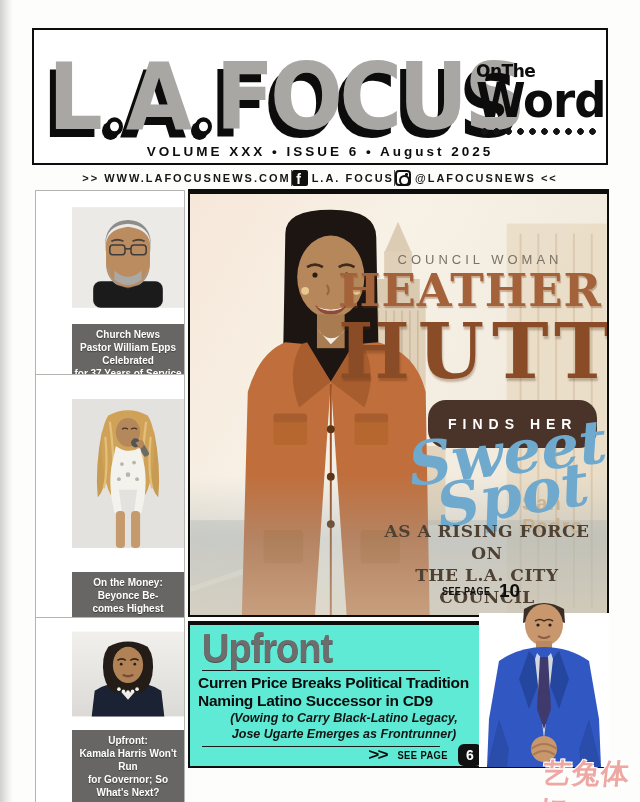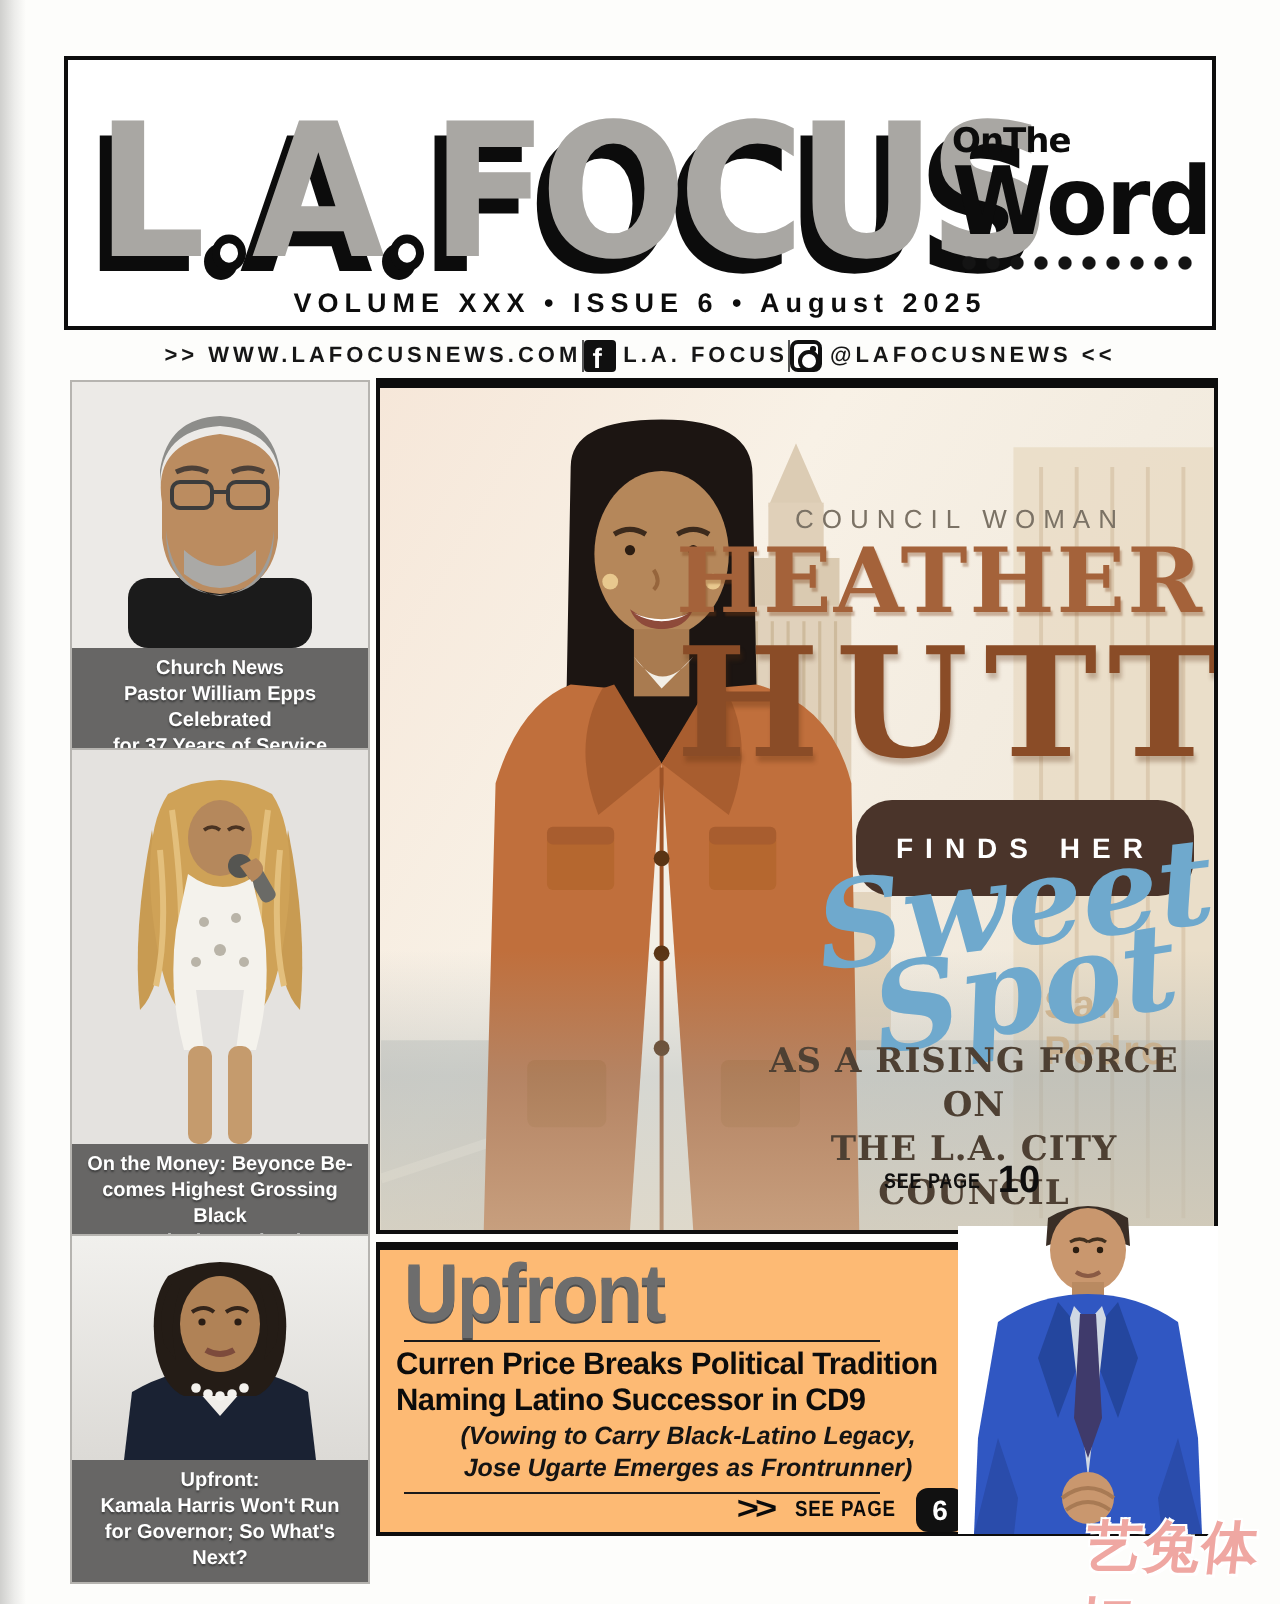--- a/index.html
+++ b/index.html
@@ -55,21 +55,21 @@
     font-weight:bold; font-size:14px; line-height:1; border-radius:2px; }
   .ig-icon { width:16px; height:16px; border:2px solid #101010; border-radius:4px;
     position:relative; background:#fff; }
   .ig-icon::before { content:""; position:absolute; left:2.5px; top:2.5px; width:7px; height:7px;
     border:2px solid #101010; border-radius:50%; }
   .ig-icon::after { content:""; position:absolute; right:1px; top:1px; width:2.5px; height:2.5px;
     background:#101010; border-radius:50%; }
 
   
   .sidebar { position:absolute; left:35px; top:190px; width:150px; }
-  .side-item { position:absolute; left:0; width:150px; border:1px solid #b6b4b0; background:#fff; }
+  .side-item { position:absolute; left:0; width:150px; border:1px solid #b6b4b0; background:#fff;padding-left:36px; }
   .side-item svg { display:block; width:100%; }
   .side-caption {
     background:#676665; color:#fff; text-align:center;
     font-weight:bold; font-size:10px; line-height:1.3; padding:4px 2px 5px;
     text-shadow:0 1px 1px #3c3c3c;
   }
   .item-pastor  { top:0px; }
   .item-beyonce { top:184px; }
   .item-kamala  { top:427px; }
 
@@ -105,21 +105,21 @@
   .cover-seepage .sp-label { font-weight:bold; font-size:10.5px; letter-spacing:0.5px; transform:scaleX(0.85); transform-origin:left; }
   .cover-seepage .sp-num { font-weight:bold; font-size:19px; margin-left:-4px; }
   .san-pedro { position:absolute; left:332px; top:298px; z-index:2;
     font-weight:bold; font-size:20px; color:#c9ac85; opacity:0.8; letter-spacing:1px; }
   .street-blur { position:absolute; left:0; bottom:0; width:100%; height:140px; z-index:1;
     background:linear-gradient(180deg, rgba(190,190,185,0) 0%, rgba(160,170,172,.35) 45%, rgba(205,198,180,.55) 100%); }
 
   
   .upfront {
     position:absolute; left:188px; top:621px; width:421px; height:147px;
-    border:2px solid #0d0d0d; border-top-width:4px; background:#fdba74;
+    border:2px solid #0d0d0d; border-top-width:4px; background:#5eead4;
   }
   .upfront-left { position:absolute; left:8px; top:2px; width:292px; }
   .upfront-title { font-weight:bold; font-size:38px; line-height:1.0; color:#6d6d6d;
     letter-spacing:-1px; transform:scaleY(1.08); transform-origin:top left;
     text-shadow:0 1px 0 #4c4c4c; margin-left:4px; }
   .upfront-rule { width:238px; height:0; border-top:1.8px solid #1a1a1a; margin:5px 0 3px 4px; }
   .upfront-h1 { font-weight:bold; font-size:15.5px; line-height:1.15;
     letter-spacing:-0.3px; color:#0c0c0c; }
   .upfront-sub { text-align:center; font-style:italic; font-weight:bold; font-size:12.5px;
     line-height:1.3; color:#141414; }

